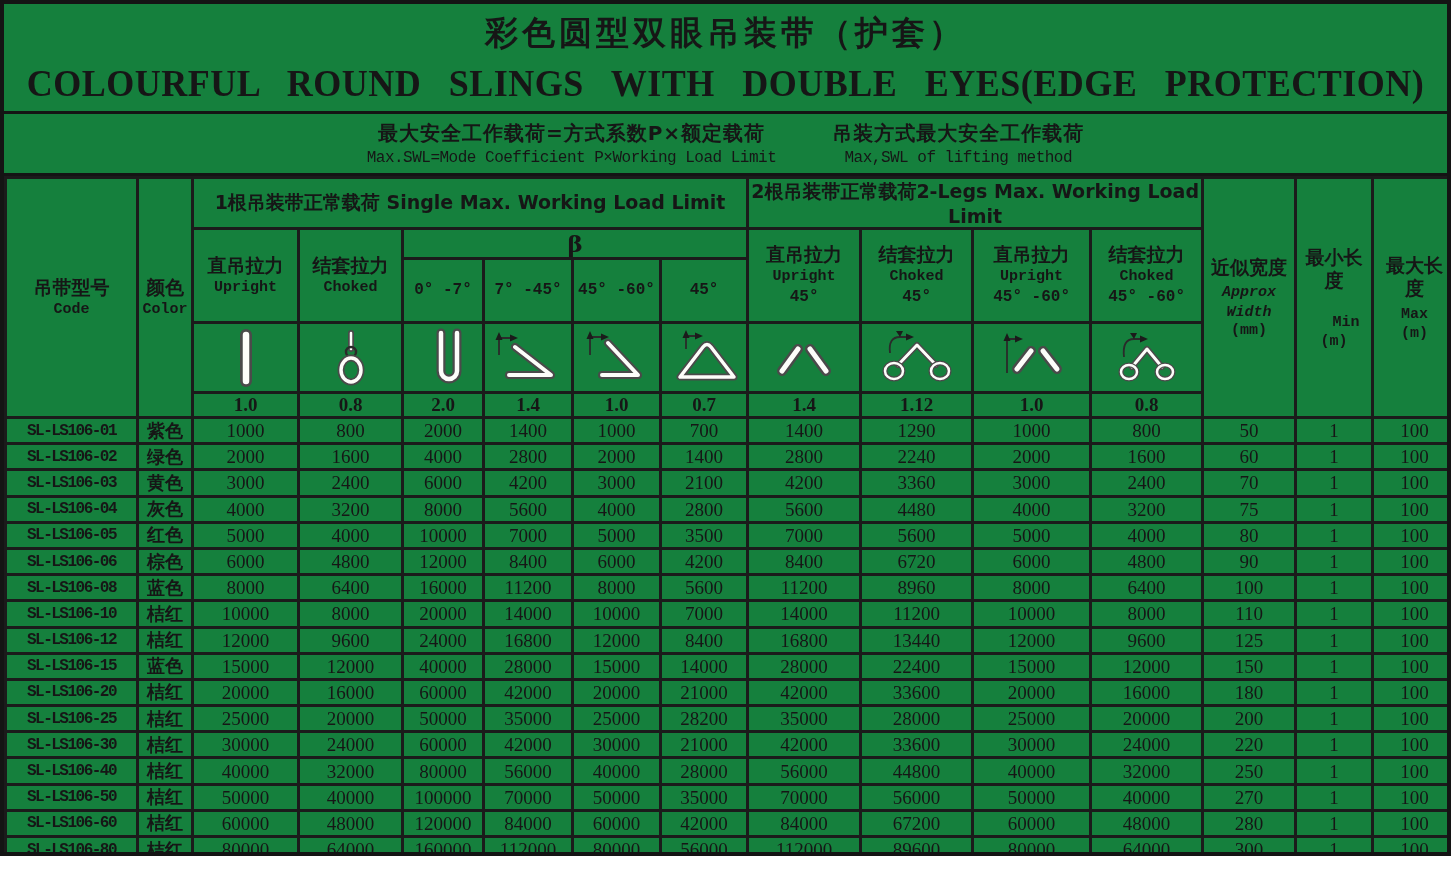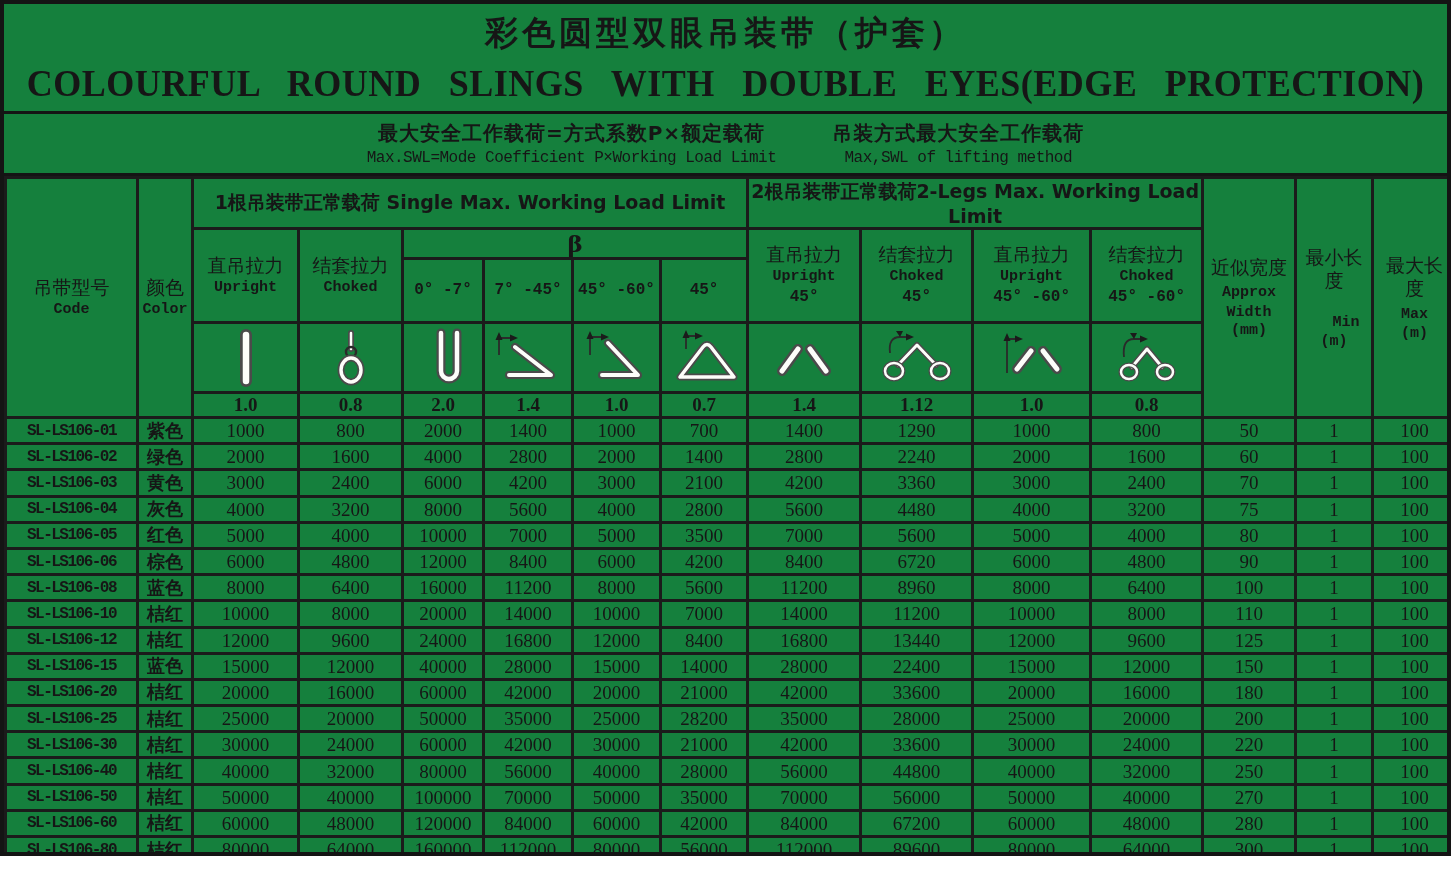--- a/index.html
+++ b/index.html
@@ -39,21 +39,21 @@
   
   table { border-collapse:collapse; table-layout:fixed; width:1451px; }
   th, td {
     border:3px solid #1b1b1b;
     text-align:center; vertical-align:middle;
     padding:0 1px;
     font-weight:normal;
     overflow:hidden;
   }
   thead .grp { height:30px; font-size:19px; font-weight:600; font-family:"DejaVu Sans", sans-serif; letter-spacing:0px;}
-  .hdr-cn { display:block; font-size:19px; font-weight:400; font-family:"DejaVu Sans", sans-serif; line-height:1.25;}
+  .hdr-cn { display:block; font-size:19px; font-weight:700; font-family:"DejaVu Sans", sans-serif; line-height:1.25;}
   .hdr-en { display:block; font-size:15px; font-family:"Liberation Mono", monospace; font-weight:600; line-height:1.3;}
   .hdr-angle { display:block; font-size:16px; font-family:"Liberation Mono", monospace; font-weight:600; line-height:1.3;}
   .hdr-unit { display:block; font-size:15px; font-family:"Liberation Mono", monospace; font-weight:600;}
   .narrow-cn { max-width:3.1em; margin:0 auto; }
   tr.beta-row th { height:28px; }
   .beta-sym { font-size:23px; font-family:"DejaVu Serif", serif; font-weight:600;}
   tr.angle-row th { height:64px; }
   tr.icon-row td { height:70px; padding:0; }
   tr.coef-row td { height:24px; font-size:19px; font-weight:600; font-family:"Liberation Serif", serif; }
   tbody tr { height:26.2px; }
@@ -113,21 +113,21 @@
           <span class="hdr-en">Code</span>
         </th>
         <th rowspan="5">
           <span class="hdr-cn">颜色</span>
           <span class="hdr-en">Color</span>
         </th>
         <th colspan="6" class="grp">1根吊装带正常载荷 Single Max. Working Load Limit</th>
         <th colspan="4" class="grp">2根吊装带正常载荷2-Legs Max. Working Load Limit</th>
         <th rowspan="5">
           <span class="hdr-cn">近似宽度</span>
-          <span class="hdr-en" style="max-width:4.5em;margin:4px auto 0;">Approx Width</span>
+          <span class="hdr-en" style="max-width:4.5em;margin:4px auto 0;font-style:italic;">Approx Width</span>
           <span class="hdr-unit">(mm)</span>
         </th>
         <th rowspan="5">
           <span class="hdr-cn narrow-cn">最小长度</span>
           <span class="hdr-en" style="margin-top:20px;padding-left:24px;">Min</span>
           <span class="hdr-unit">(m)</span>
         </th>
         <th rowspan="5">
           <span class="hdr-cn narrow-cn">最大长度</span>
           <span class="hdr-en" style="margin-top:4px;">Max</span>

